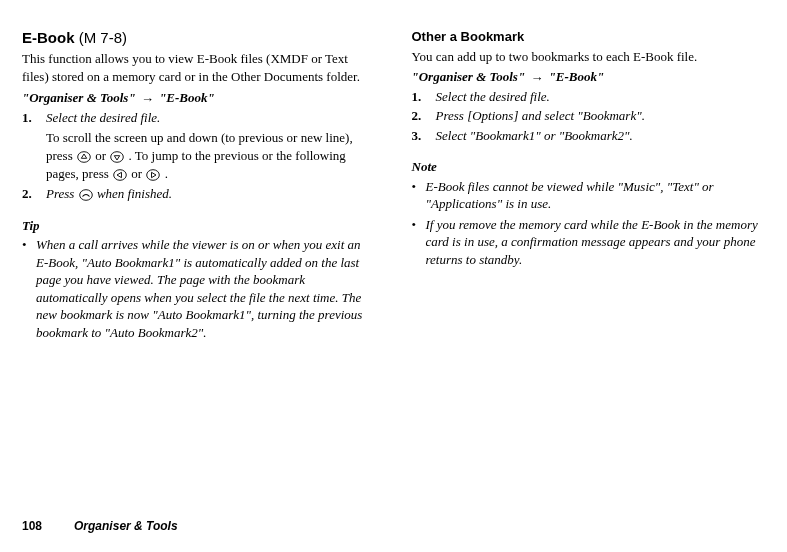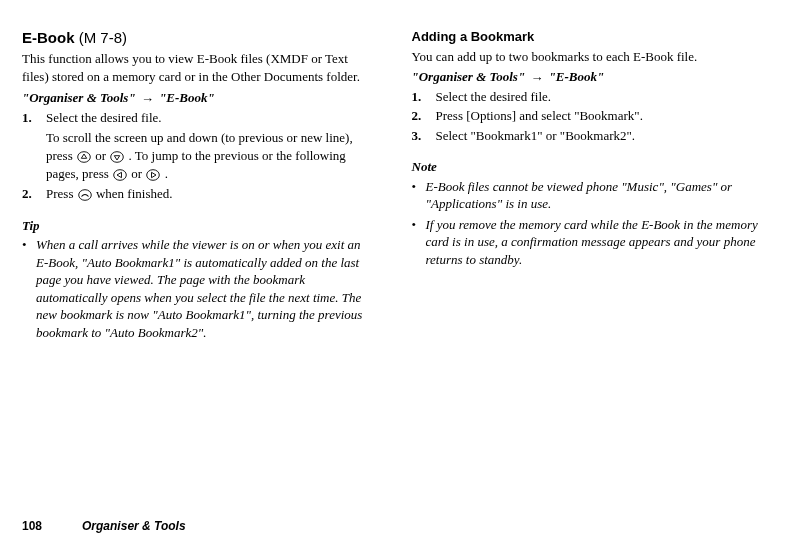--- a/index.html
+++ b/index.html
@@ -41,21 +41,21 @@
       padding: 0 2px;
     }
     .step {
       display: flex;
       margin-bottom: 2px;
     }
     .step-num {
       font-weight: bold;
       min-width: 24px;
     }
-    .step-body { flex: 1; }
+    .step-body { flex: 1; font-style: italic; }
     .step-sub {
       margin-left: 24px;
       margin-top: 3px;
       margin-bottom: 3px;
     }
     .tip-label, .note-label {
       font-style: italic;
       font-weight: bold;
       margin-top: 14px;
       margin-bottom: 2px;
@@ -77,21 +77,21 @@
       margin-bottom: 2px;
     }
     .sub-intro { margin-bottom: 3px; }
     .footer {
       position: absolute;
       bottom: 18px;
       left: 22px;
       font-family: Arial, Helvetica, sans-serif;
       font-size: 12px;
     }
-    .footer .pg { font-weight: bold; margin-right: 40px; }
+    .footer .pg { font-weight: bold; margin-right: 32px; }
     .footer .sect { font-weight: bold; font-style: italic; }
     svg.key {
       display: inline-block;
       vertical-align: -3px;
       margin: 0 1px;
     }
   </style>
 </head>
 <body>
 
@@ -147,21 +147,21 @@
     </div>
 
     <div class="tip-label">Tip</div>
     <div class="bullet-row">
       <div class="bullet-mark">•</div>
       <div class="bullet-text">When a call arrives while the viewer is on or when you exit an E-Book, "Auto Bookmark1" is automatically added on the last page you have viewed. The page with the bookmark automatically opens when you select the file the next time. The new bookmark is now "Auto Bookmark1", turning the previous bookmark to "Auto Bookmark2".</div>
     </div>
   </div>
 
   <div class="col">
-    <div class="subhead">Adding a Bookmark</div>
+    <div class="subhead">Other a Bookmark</div>
     <div class="sub-intro">You can add up to two bookmarks to each E-Book file.</div>
     <div class="path">
       <span>"Organiser &amp; Tools"</span><span class="arrow"> → </span><span>"E-Book"</span>
     </div>
 
     <div class="step">
       <div class="step-num">1.</div>
       <div class="step-body">Select the desired file.</div>
     </div>
     <div class="step">
@@ -169,21 +169,21 @@
       <div class="step-body">Press [Options] and select "Bookmark".</div>
     </div>
     <div class="step">
       <div class="step-num">3.</div>
       <div class="step-body">Select "Bookmark1" or "Bookmark2".</div>
     </div>
 
     <div class="note-label">Note</div>
     <div class="bullet-row">
       <div class="bullet-mark">•</div>
-      <div class="bullet-text">E-Book files cannot be viewed phone "Music", "Games" or "Applications" is in use.</div>
+      <div class="bullet-text">E-Book files cannot be viewed while "Music", "Text" or "Applications" is in use.</div>
     </div>
     <div class="bullet-row">
       <div class="bullet-mark">•</div>
       <div class="bullet-text">If you remove the memory card while the E-Book in the memory card is in use, a confirmation message appears and your phone returns to standby.</div>
     </div>
   </div>
 </div>
 
 <div class="footer">
   <span class="pg">108</span><span class="sect">Organiser &amp; Tools</span>

